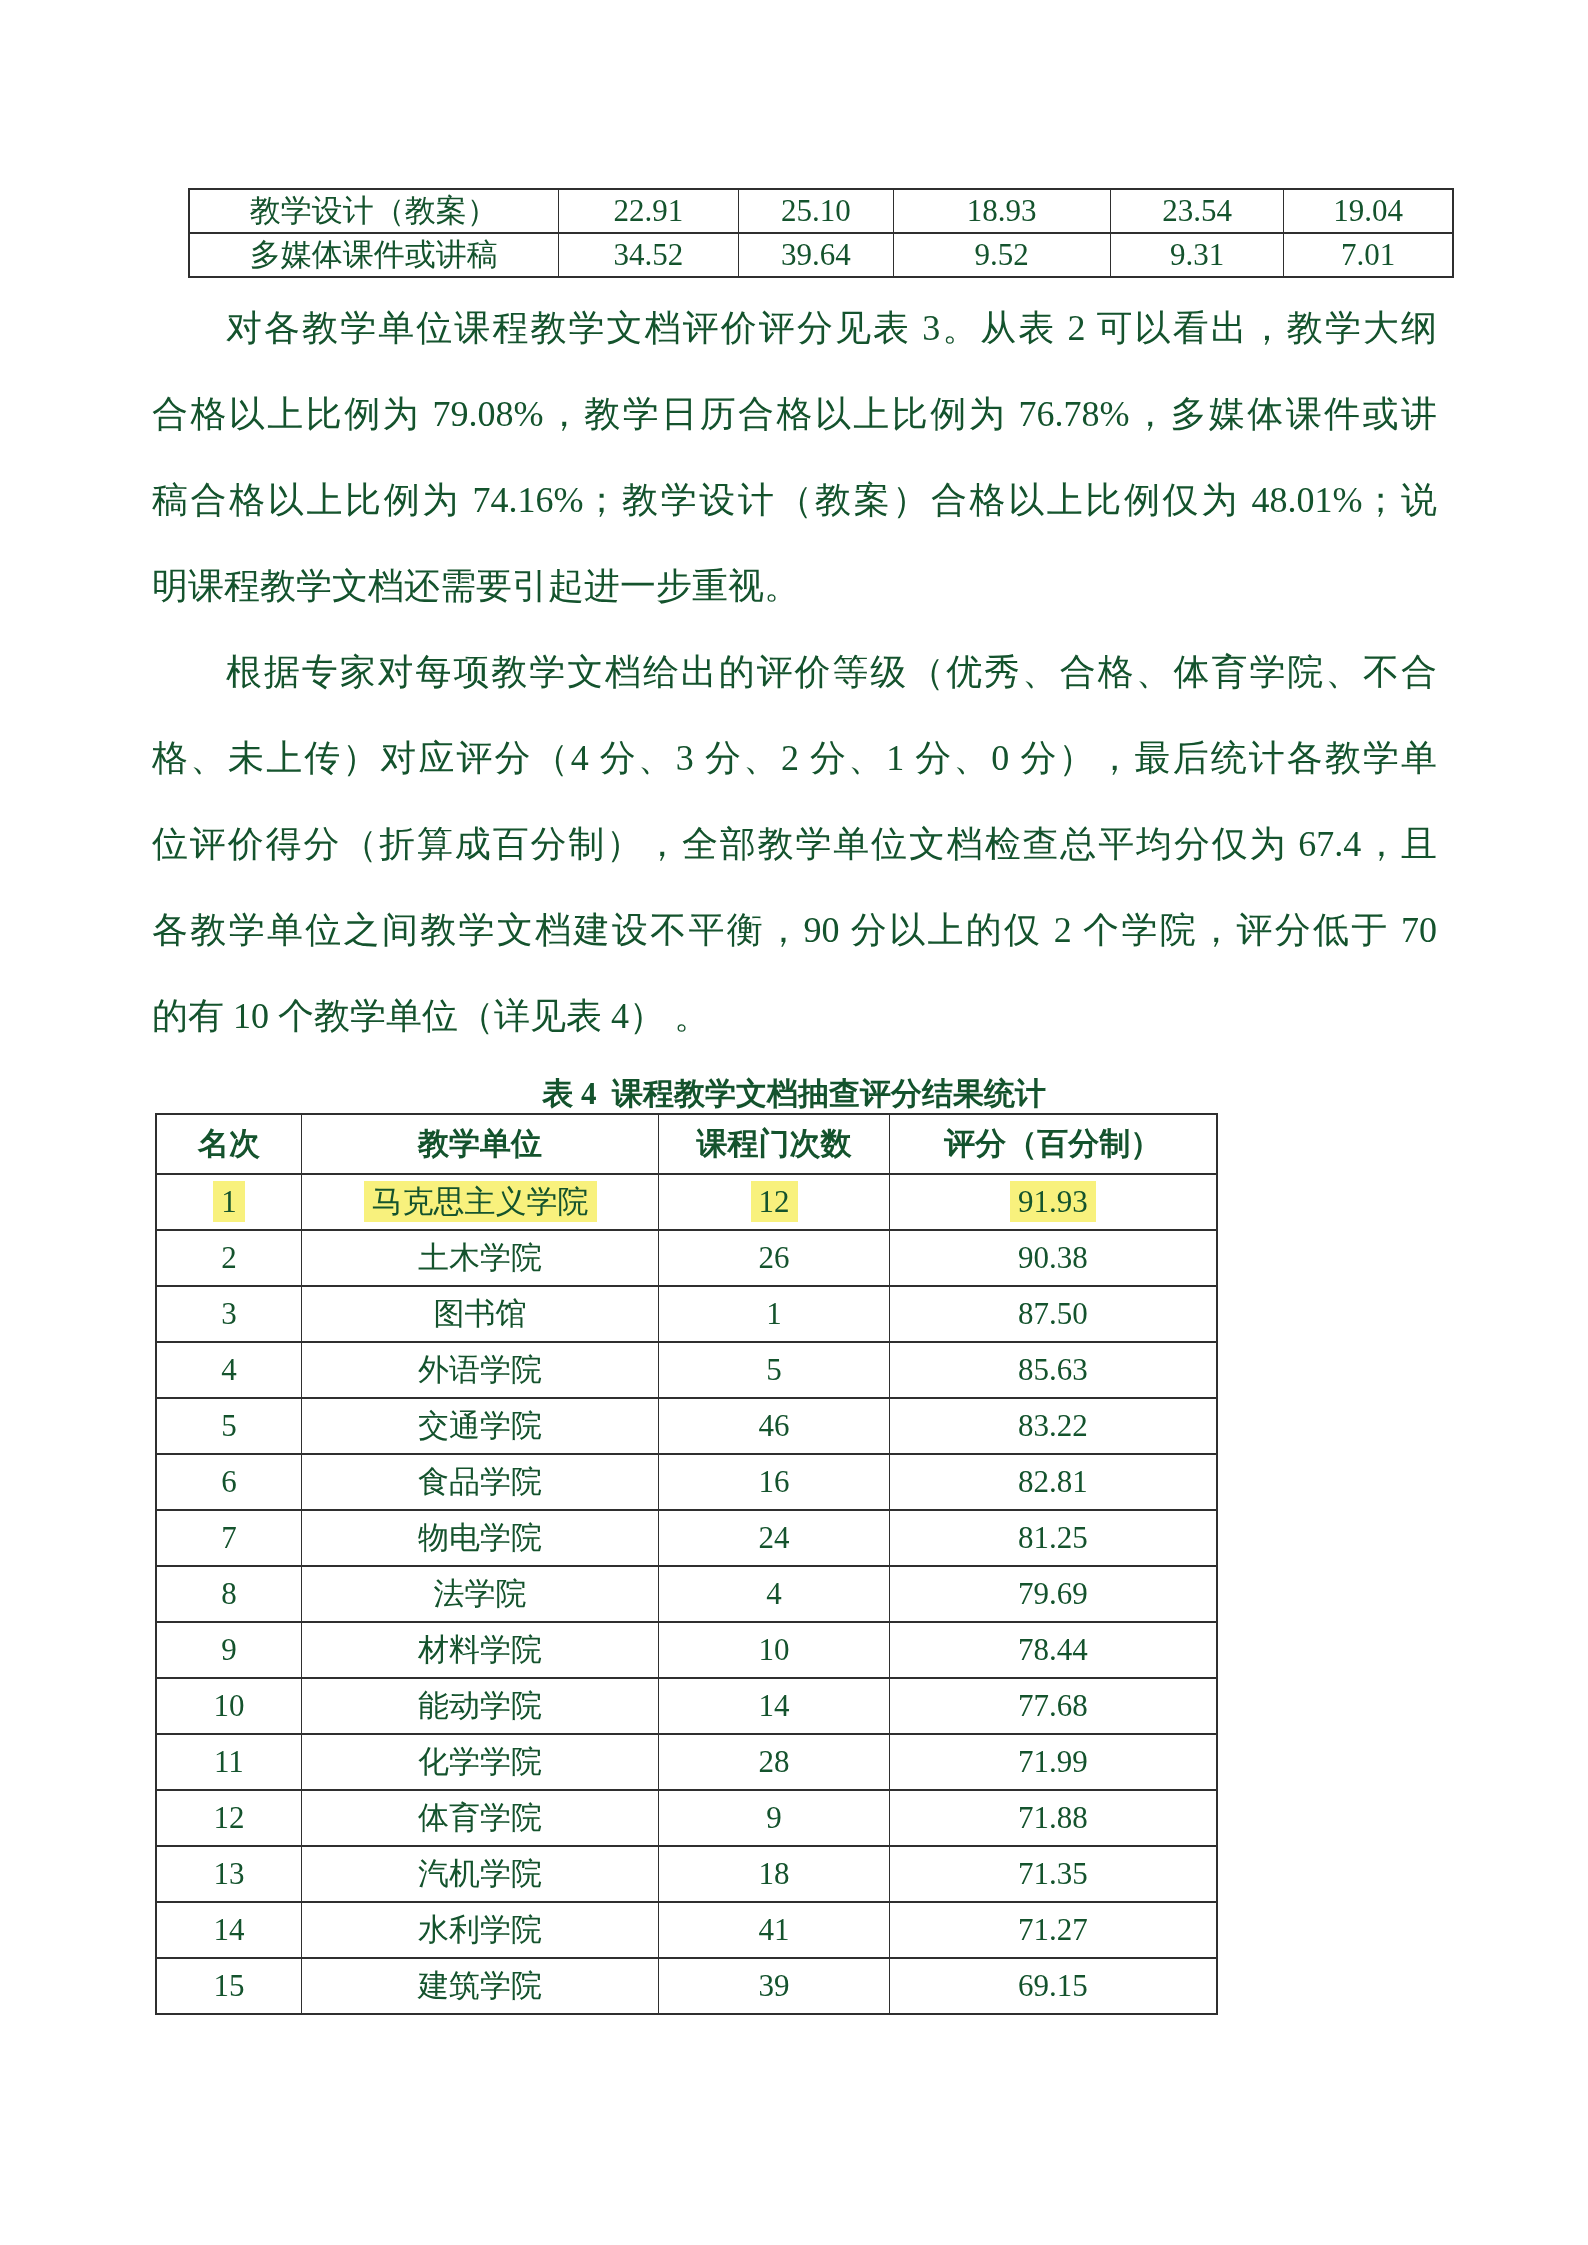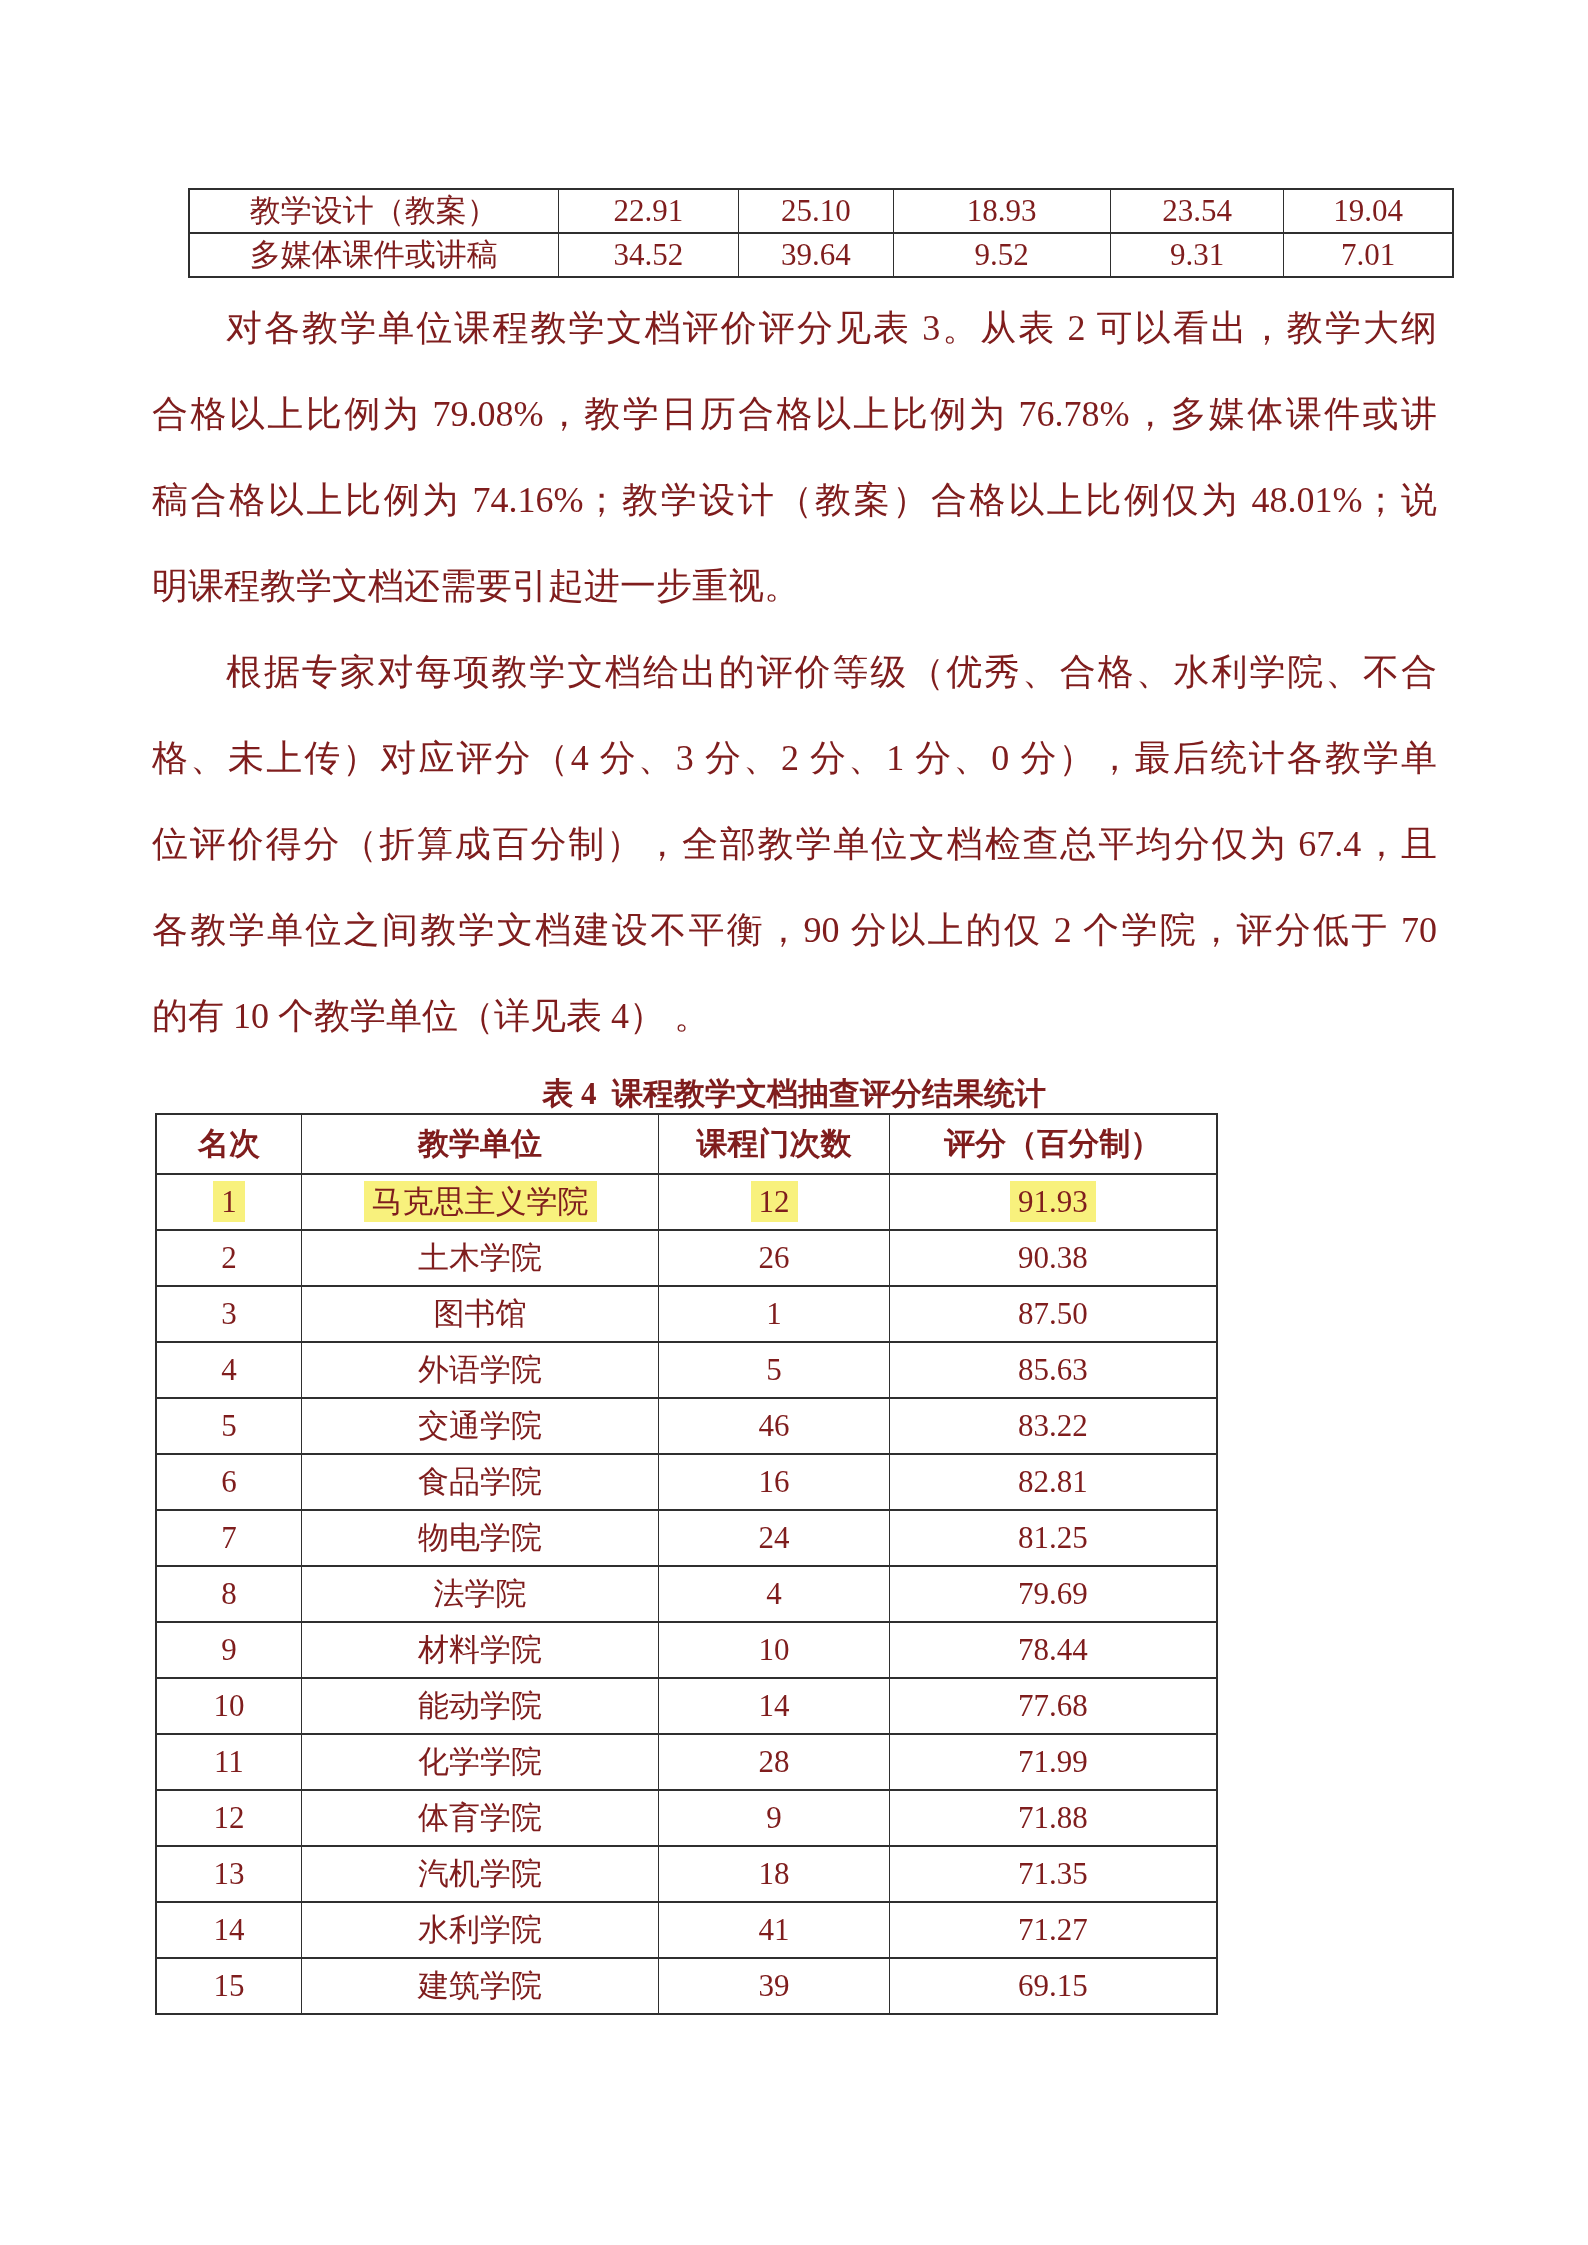--- a/index.html
+++ b/index.html
@@ -1,21 +1,21 @@
 <!DOCTYPE html>
 <html><head>
 <meta charset="utf-8">
 <style>
   html, body { margin: 0; padding: 0; background: #ffffff; }
   .page {
     position: relative;
     width: 1588px;
     height: 2245px;
     background: #ffffff;
-    color: #7f1d1d;
+    color: #14532d;
     font-family: "Liberation Serif", "DejaVu Serif", serif;
     overflow: hidden;
   }
 
   
   .cont-table {
     position: absolute;
     left: 188px;
     top: 188px;
     width: 1266px;
@@ -129,21 +129,21 @@
   </table>
 
   <div class="paragraphs">
       <div class="para">
         <div class="line first">对各教学单位课程教学文档评价评分见表 3。从表 2 可以看出，教学大纲</div>
         <div class="line">合格以上比例为 79.08%，教学日历合格以上比例为 76.78%，多媒体课件或讲</div>
         <div class="line">稿合格以上比例为 74.16%；教学设计（教案）合格以上比例仅为 48.01%；说</div>
         <div class="line last">明课程教学文档还需要引起进一步重视。</div>
       </div>
       <div class="para">
-        <div class="line first">根据专家对每项教学文档给出的评价等级（优秀、合格、水利学院、不合</div>
+        <div class="line first">根据专家对每项教学文档给出的评价等级（优秀、合格、体育学院、不合</div>
         <div class="line">格、未上传）对应评分（4 分、3 分、2 分、1 分、0 分），最后统计各教学单</div>
         <div class="line">位评价得分（折算成百分制），全部教学单位文档检查总平均分仅为 67.4，且</div>
         <div class="line">各教学单位之间教学文档建设不平衡，90 分以上的仅 2 个学院，评分低于 70</div>
         <div class="line last">的有 10 个教学单位（详见表 4） 。</div>
       </div>
     </div>
 
   <div class="table-title">表 4  课程教学文档抽查评分结果统计</div>
 
   <table class="rank-table">

